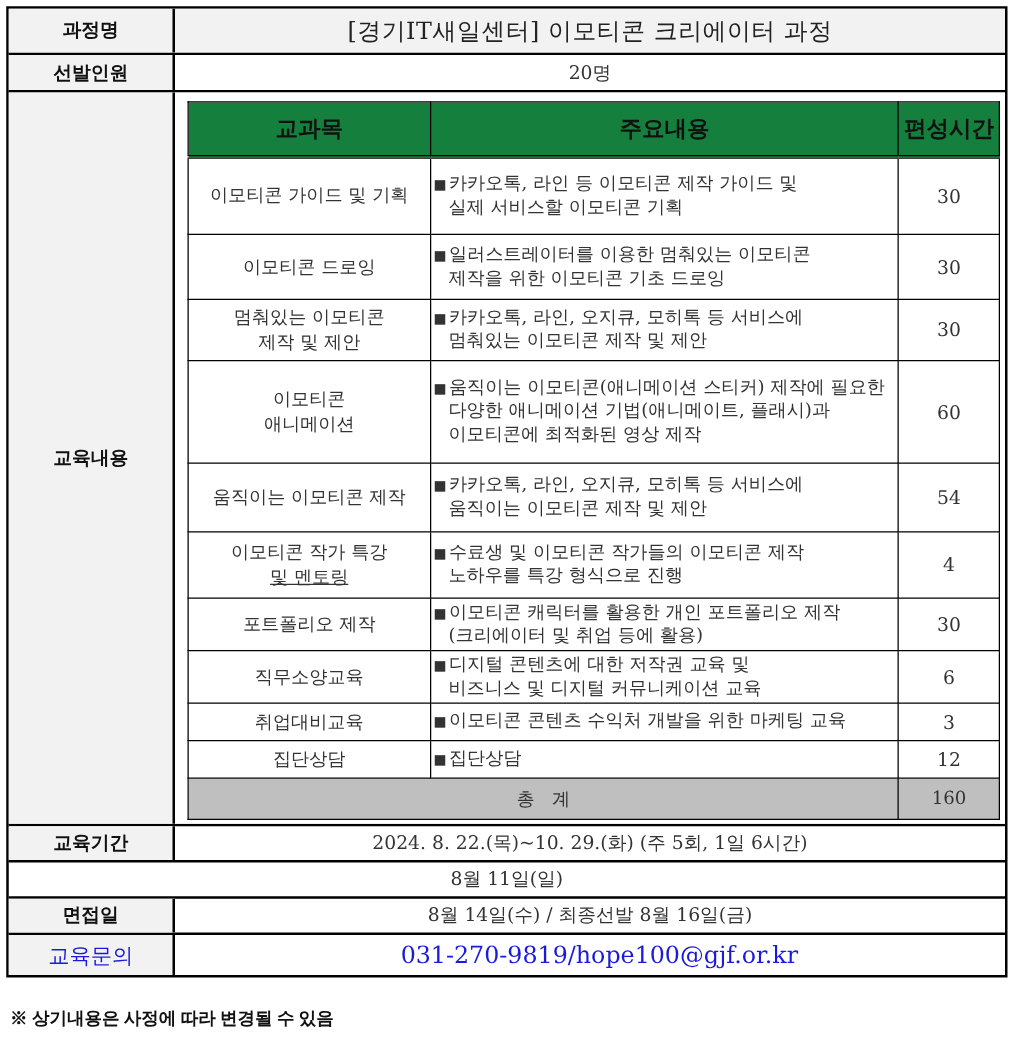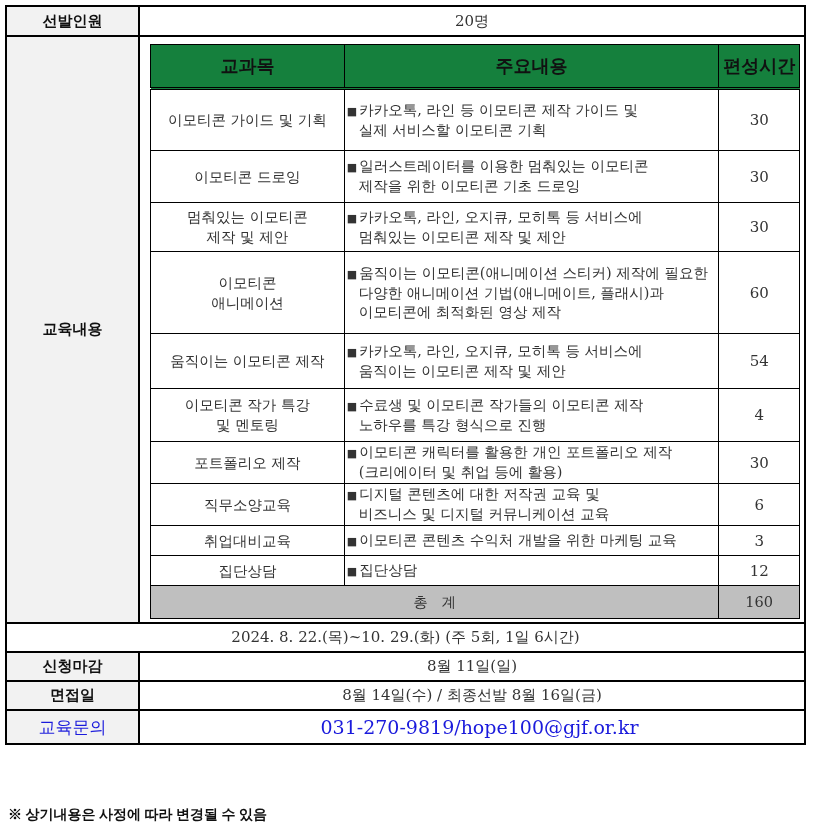--- a/index.html
+++ b/index.html
@@ -27,20 +27,24 @@
   .desc-line { display: block; padding-left: 12px; }
   .desc-line.first { padding-left: 0; }
   .bullet { font-size: 11px; margin-right: 2px; }
   .total td { background: #bfbfbf; height: 32px; text-align: center; }
   .note { position: absolute; left: 8px; top: 806px; font-family: Liberation Serif, serif; font-weight: bold; font-size: 14px; color: #111; }
 </style>
 </head>
 <body>
 
 <div class="outer">
+  <div class="orow r-title">
+    <div class="olabel">과정명</div>
+    <div class="oval">[경기IT새일센터] 이모티콘 크리에이터 과정</div>
+  </div>
   <div class="orow r-count">
     <div class="olabel">선발인원</div>
     <div class="oval">20명</div>
   </div>
   <div class="orow r-content">
     <div class="olabel">교육내용</div>
     <div class="oval">
       <table class="inner">
         <thead>
           <tr>
@@ -99,21 +103,21 @@
               </td>
               <td class="c-desc">
                 <span class="desc-line first"><span class="bullet">■</span><span>카카오톡, 라인, 오지큐, 모히톡 등 서비스에</span></span>
                 <span class="desc-line"><span>움직이는 이모티콘 제작 및 제안</span></span>
               </td>
               <td class="c-hrs">54</td>
             </tr>
             <tr style="height: 53px;">
               <td class="c-subj">
                 <span style="display: block;">이모티콘 작가 특강</span>
-                <span style="display: block;">및 멘토링</span>
+                <span style="display: block; text-decoration: underline;">및 멘토링</span>
               </td>
               <td class="c-desc">
                 <span class="desc-line first"><span class="bullet">■</span><span>수료생 및 이모티콘 작가들의 이모티콘 제작</span></span>
                 <span class="desc-line"><span>노하우를 특강 형식으로 진행</span></span>
               </td>
               <td class="c-hrs">4</td>
             </tr>
             <tr style="height: 42px;">
               <td class="c-subj">
                 <span style="display: block;">포트폴리오 제작</span>
@@ -156,24 +160,24 @@
         <tfoot>
           <tr class="total">
             <td colspan="2" style="white-space:pre;">총   계</td>
             <td>160</td>
           </tr>
         </tfoot>
       </table>
     </div>
   </div>
   <div class="orow r-small">
+    <div class="olabel">교육기간</div>
     <div class="oval">2024. 8. 22.(목)~10. 29.(화) (주 5회, 1일 6시간)</div>
   </div>
   <div class="orow r-small">
-    <div class="olabel">신청마감</div>
     <div class="oval">8월 11일(일)</div>
   </div>
   <div class="orow r-small">
     <div class="olabel">면접일</div>
     <div class="oval">8월 14일(수) / 최종선발 8월 16일(금)</div>
   </div>
   <div class="orow r-small r-inq" style="height:32px;">
     <div class="olabel">교육문의</div>
     <div class="oval">031-270-9819/hope100@gjf.or.kr</div>
   </div>

